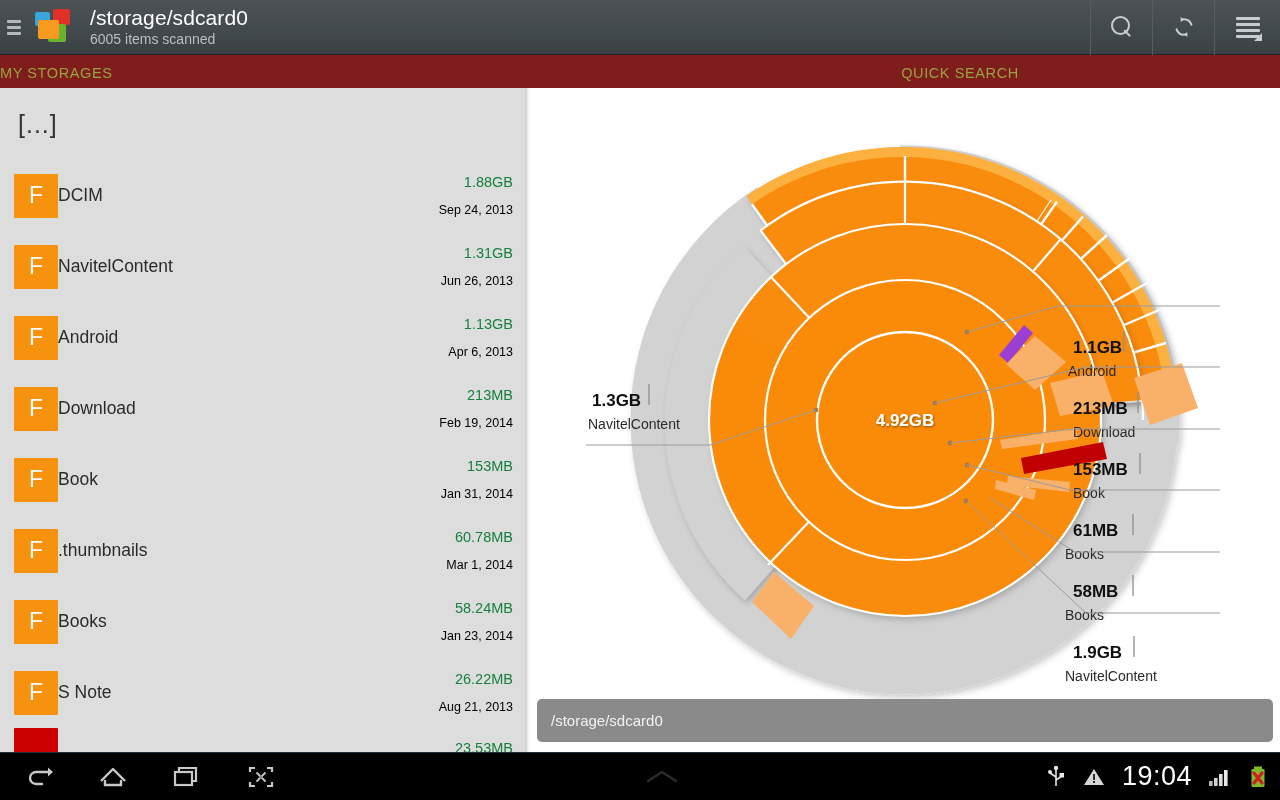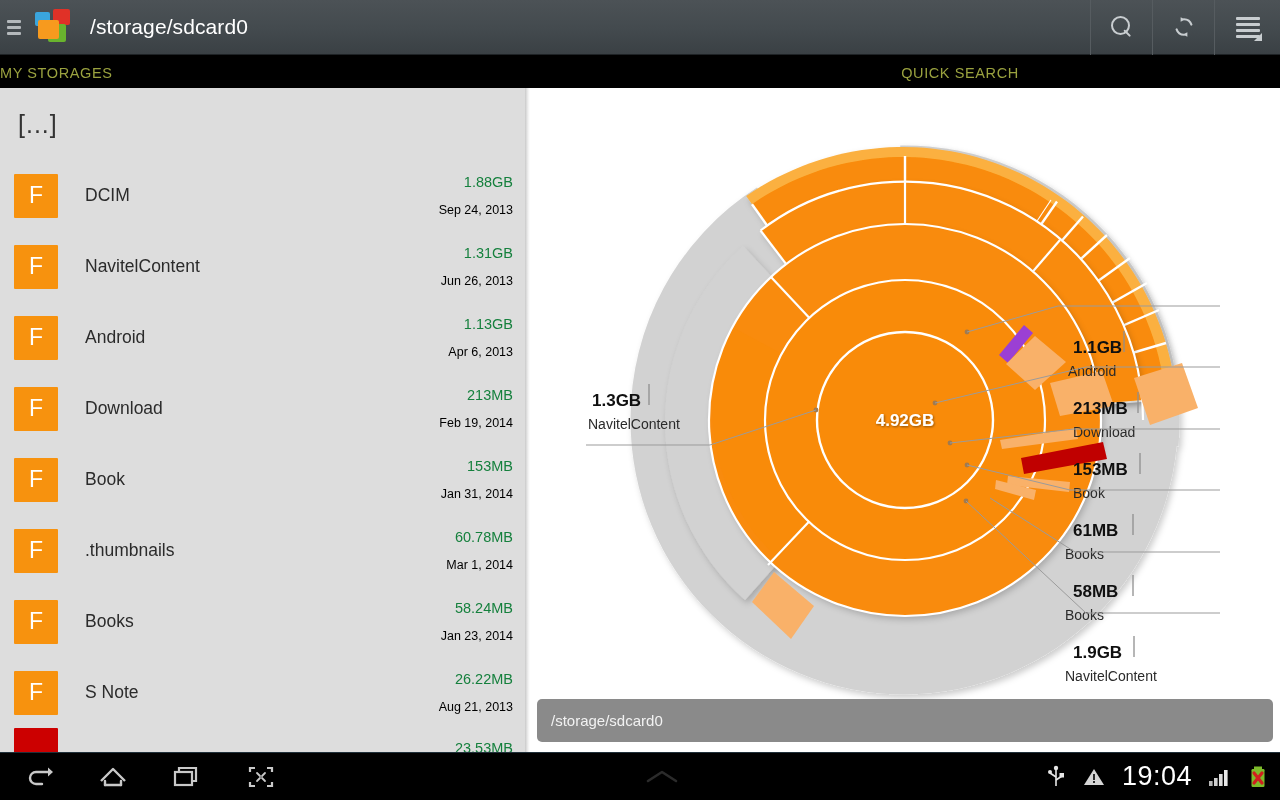--- a/index.html
+++ b/index.html
@@ -57,21 +57,21 @@
   .ico-menu { width: 24px; height: 20px; position: relative; }
   .ico-menu i { display: block; height: 3px; background: #c8cdd0; margin-bottom: 3px; border-radius: 1px; }
   .ico-menu::after {
     content: ""; position: absolute; right: -2px; bottom: -4px;
     border-left: 8px solid transparent; border-bottom: 8px solid #c8cdd0;
   }
 
   
   .tabs {
     position: absolute; left: 0; top: 55px; width: 1280px; height: 37px;
-    background: #000000; display: flex; align-items: stretch;
+    background: #7f1d1d; display: flex; align-items: stretch;
   }
   .tab {
     flex: 1 1 0; display: flex; align-items: center; position: relative;
     color: #9aa23f; font-size: 14.5px; letter-spacing: .6px;
   }
   .tab.t-left { justify-content: flex-start; padding-left: 0; }
   .tab.t-mid  { justify-content: center; }
   .tab.t-right{ justify-content: center; }
   .tab span { display: block; padding-bottom: 2px; }
   .tab.active { color: #b2bb4a; }
@@ -88,21 +88,21 @@
   .list-head { height: 72px; display: flex; align-items: center; padding-left: 18px; }
   .list-head .dots { color: #333; font-size: 25px; letter-spacing: 1px; }
   .row {
     height: 71px; display: flex; align-items: center; padding: 0 16px 0 14px; position: relative;
   }
   .row .fico {
     width: 44px; height: 44px; flex: 0 0 auto; border-radius: 1px;
     color: #fff; font-size: 23px; display: flex; align-items: center; justify-content: center;
     font-weight: 400;
   }
-  .row .nm { margin-left: 27px; color: #2b2b2b; font-size: 17.5px; flex: 1 1 auto; }
+  .row .nm { color: #2b2b2b; font-size: 17.5px; flex: 1 1 auto; }
   .row .meta { text-align: right; flex: 0 0 auto; }
   .row .sz { color: #15803d; font-size: 14.5px; }
   .row .dt { color: #000000; font-size: 12.5px; margin-top: 13px; }
   .panel-edge {
     position: absolute; left: 525px; top: 88px; width: 5px; height: 664px;
     background: linear-gradient(to right, #c9c9c9, #efefef 60%, #ffffff);
   }
 
   
   .chartarea {
@@ -150,20 +150,21 @@
 
     <div class="app-icon">
       <span class="sq-blue"></span>
         <span class="sq-red"></span>
       <span class="sq-green"></span>
         <span class="sq-orange"></span>
     </div>
 
     <div class="title-wrap">
       <div class="ttl">/storage/sdcard0</div>
+      <div class="sub">6005 items scanned</div>
     </div>
 
     <div class="hdr-actions">
       <div class="hdr-btn">
         <span class="ico ico-search"></span>
       </div>
       <div class="hdr-btn">
         <svg width="26" height="26" viewBox="0 0 26 26">
           <path d="M13 5.2 A7.8 7.8 0 0 1 20.4 10.6" fill="none" stroke="#c8cdd0" stroke-width="2.1" stroke-linecap="round"></path>
           <path d="M13 20.8 A7.8 7.8 0 0 1 5.6 15.4" fill="none" stroke="#c8cdd0" stroke-width="2.1" stroke-linecap="round"></path>

